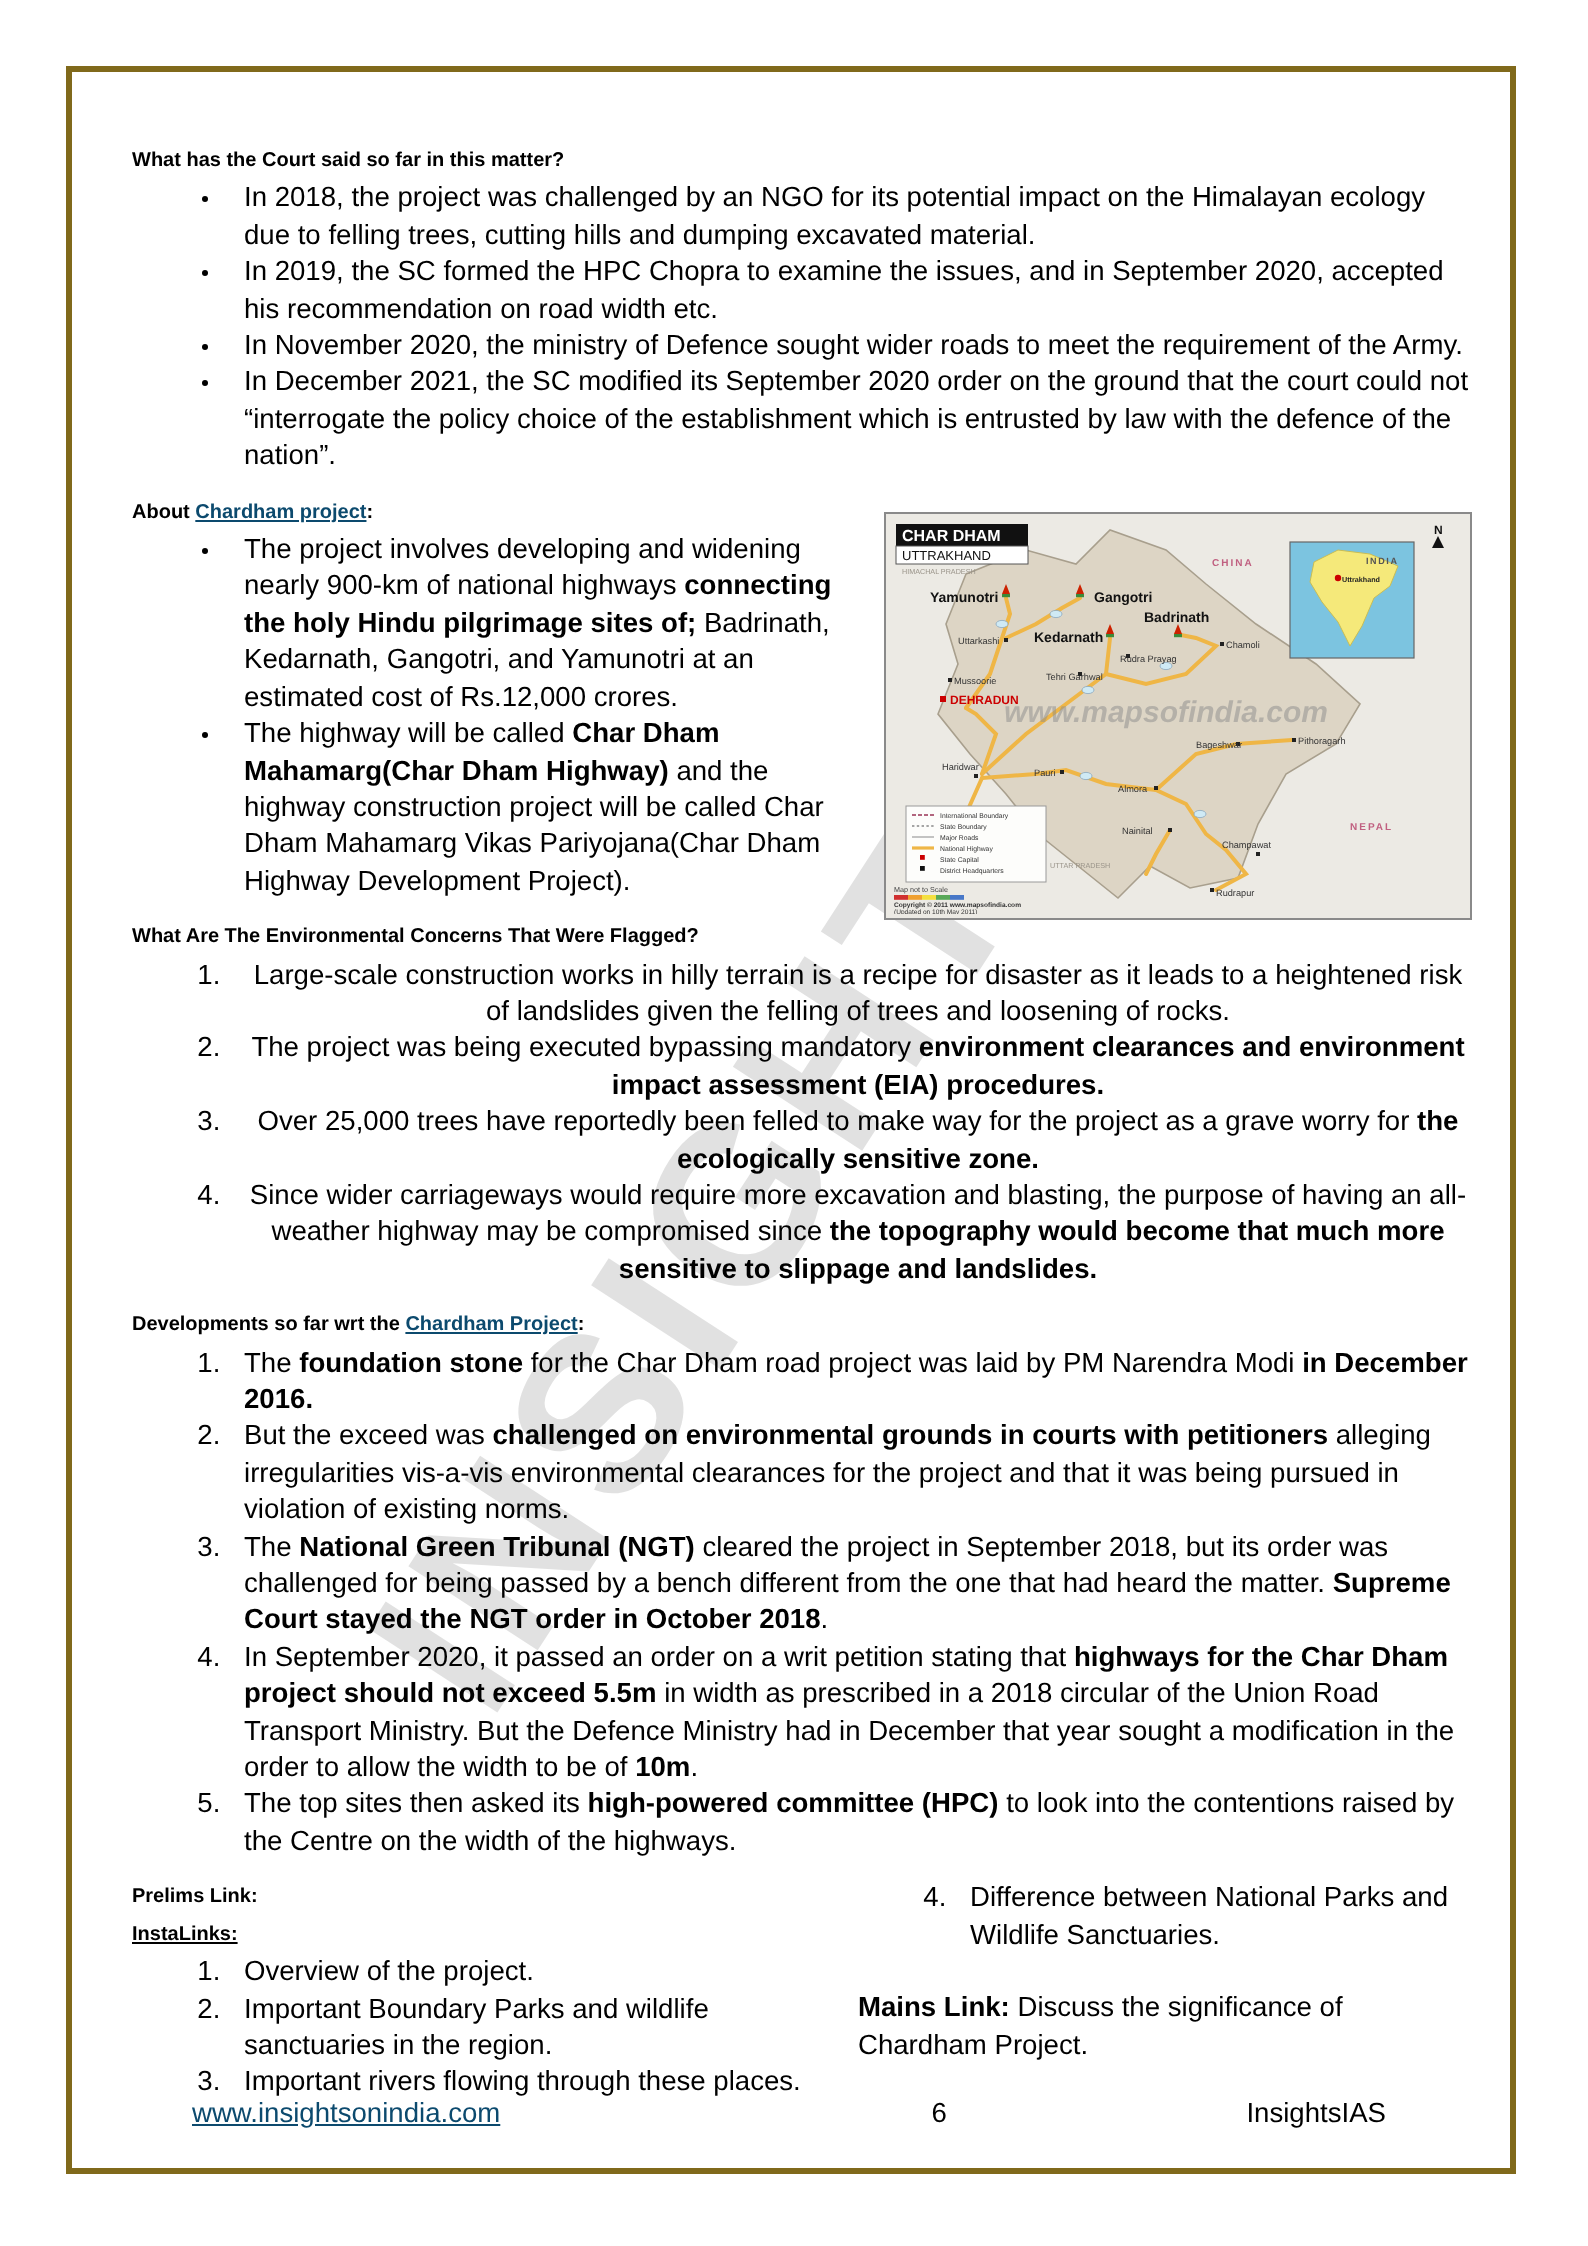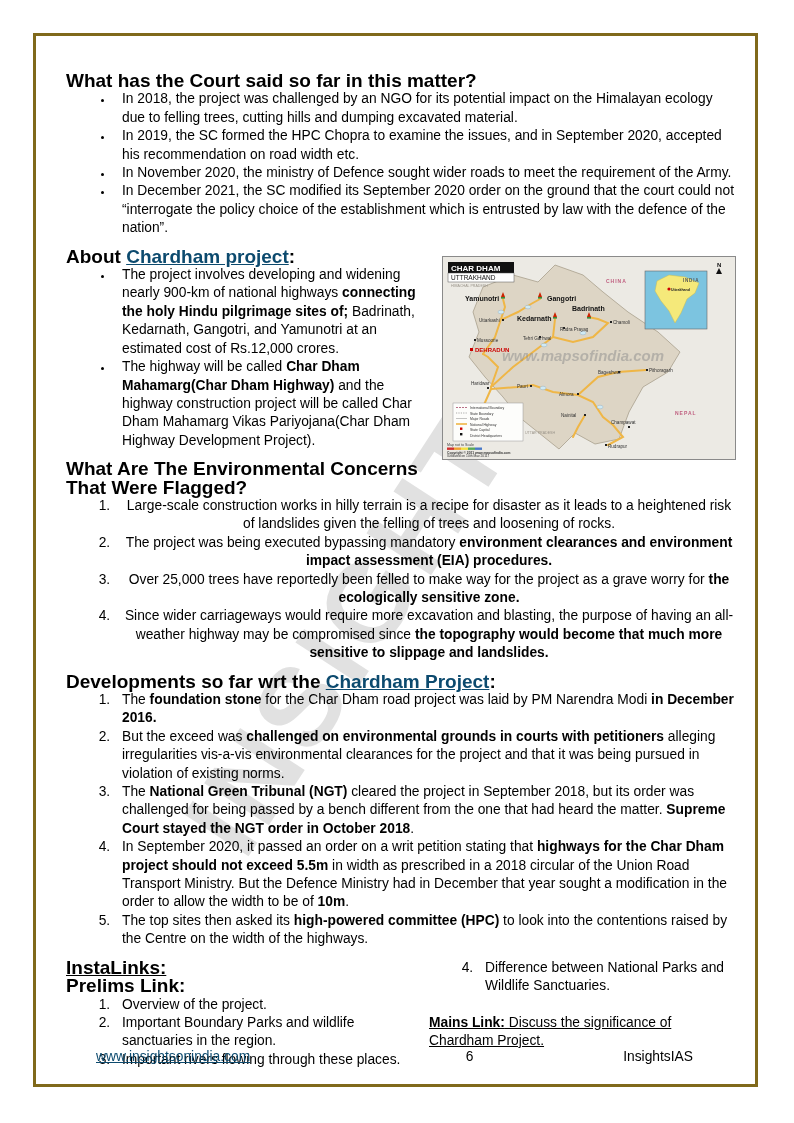--- a/index.html
+++ b/index.html
@@ -4,35 +4,35 @@
 <style>
   html,body{margin:0;padding:0;background:#fff;}
   .page{position:relative;width:794px;height:1123px;background:#fff;overflow:hidden;
         font-family:"Liberation Sans",sans-serif;font-size:13.8px;line-height:18.4px;color:#000;}
   .frame{position:absolute;left:33px;top:33px;width:725px;height:1054px;border:3px solid #80691b;box-sizing:border-box;}
   .content{position:relative;z-index:1;padding:36px 19px 0 30px;}
   .watermark{position:absolute;left:370px;top:600px;z-index:0;
              transform:translate(-50%,-50%) rotate(-57deg);
              font-size:112px;font-weight:bold;letter-spacing:6px;color:rgba(90,90,90,0.18);
              white-space:nowrap;pointer-events:none;}
-  h2{font-size:19px;line-height:18.4px;margin:0;font-weight:bold;display:block;}
+  h2{font-size:10px;line-height:18.4px;margin:0;font-weight:bold;display:block;}
   .sec{margin-top:10px;}
   .sec:first-child{margin-top:0;}
   ul,ol{margin:0;padding-left:48px;}
   li{padding-left:8px;}
   ul li::marker{font-size:11px;}
   .b{font-weight:bold;}
   .u{text-decoration:underline;}
   a.link{color:#0c4a6e;text-decoration:underline;font-weight:inherit;cursor:pointer;}
   .clear-float{clear:both;text-align:center;}
   .map-float{float:right;width:292px;height:202px;margin:8px 0 6px 12px;border:1px solid #8a8a8a;background:#eceae4;}
   .insta{margin-top:10px;display:flex;}
   .insta-col{width:50%;box-sizing:border-box;}
   .insta-col.right{padding-left:28px;}
-  .mains{margin-top:18px;text-decoration:underline;}
+  .mains{margin-top:18px;}
   .footer{position:absolute;z-index:1;left:0;right:0;bottom:18px;display:flex;align-items:baseline;
           padding:0 62px 0 60px;}
   .footer .mid{flex:1;text-align:center;}
   .footer .left{min-width:220px;}
   text{font-family:"Liberation Sans",sans-serif;}
 </style>
 </head>
 <body>
 
 <div class="page">
@@ -211,22 +211,22 @@
             <li><span>The </span><span class="b">foundation stone</span><span> for the Char Dham road project was laid by PM Narendra Modi </span><span class="b">in December 2016.</span></li>
             <li><span>But the exceed was </span><span class="b">challenged on environmental grounds in courts with petitioners</span><span> alleging irregularities vis-a-vis environmental clearances for the project and that it was being pursued in violation of existing norms.</span></li>
             <li><span>The </span><span class="b">National Green Tribunal (NGT)</span><span> cleared the project in September 2018, but its order was challenged for being passed by a bench different from the one that had heard the matter. </span><span class="b">Supreme Court stayed the NGT order in October 2018</span><span>.</span></li>
             <li><span>In September 2020, it passed an order on a writ petition stating that </span><span class="b">highways for the Char Dham project should not exceed 5.5m</span><span> in width as prescribed in a 2018 circular of the Union Road Transport Ministry. But the Defence Ministry had in December that year sought a modification in the order to allow the width to be of </span><span class="b">10m</span><span>.</span></li>
             <li><span>The top sites then asked its </span><span class="b">high-powered committee (HPC)</span><span> to look into the contentions raised by the Centre on the width of the highways.</span></li>
           </ol>
       </div>
 
       <div class="insta">
         <div class="insta-col">
+          <h2><span class="b">Prelims Link:</span></h2>
           <h2><span class="b u">InstaLinks:</span></h2>
-          <h2><span class="b">Prelims Link:</span></h2>
           <ol>
               <li><span>Overview of the project.</span></li>
               <li><span>Important Boundary Parks and wildlife sanctuaries in the region.</span></li>
               <li><span>Important rivers flowing through these places.</span></li>
             </ol>
         </div>
         <div class="insta-col right">
           <ol start="4">
               <li><span>Difference between National Parks and Wildlife Sanctuaries.</span></li>
             </ol>

